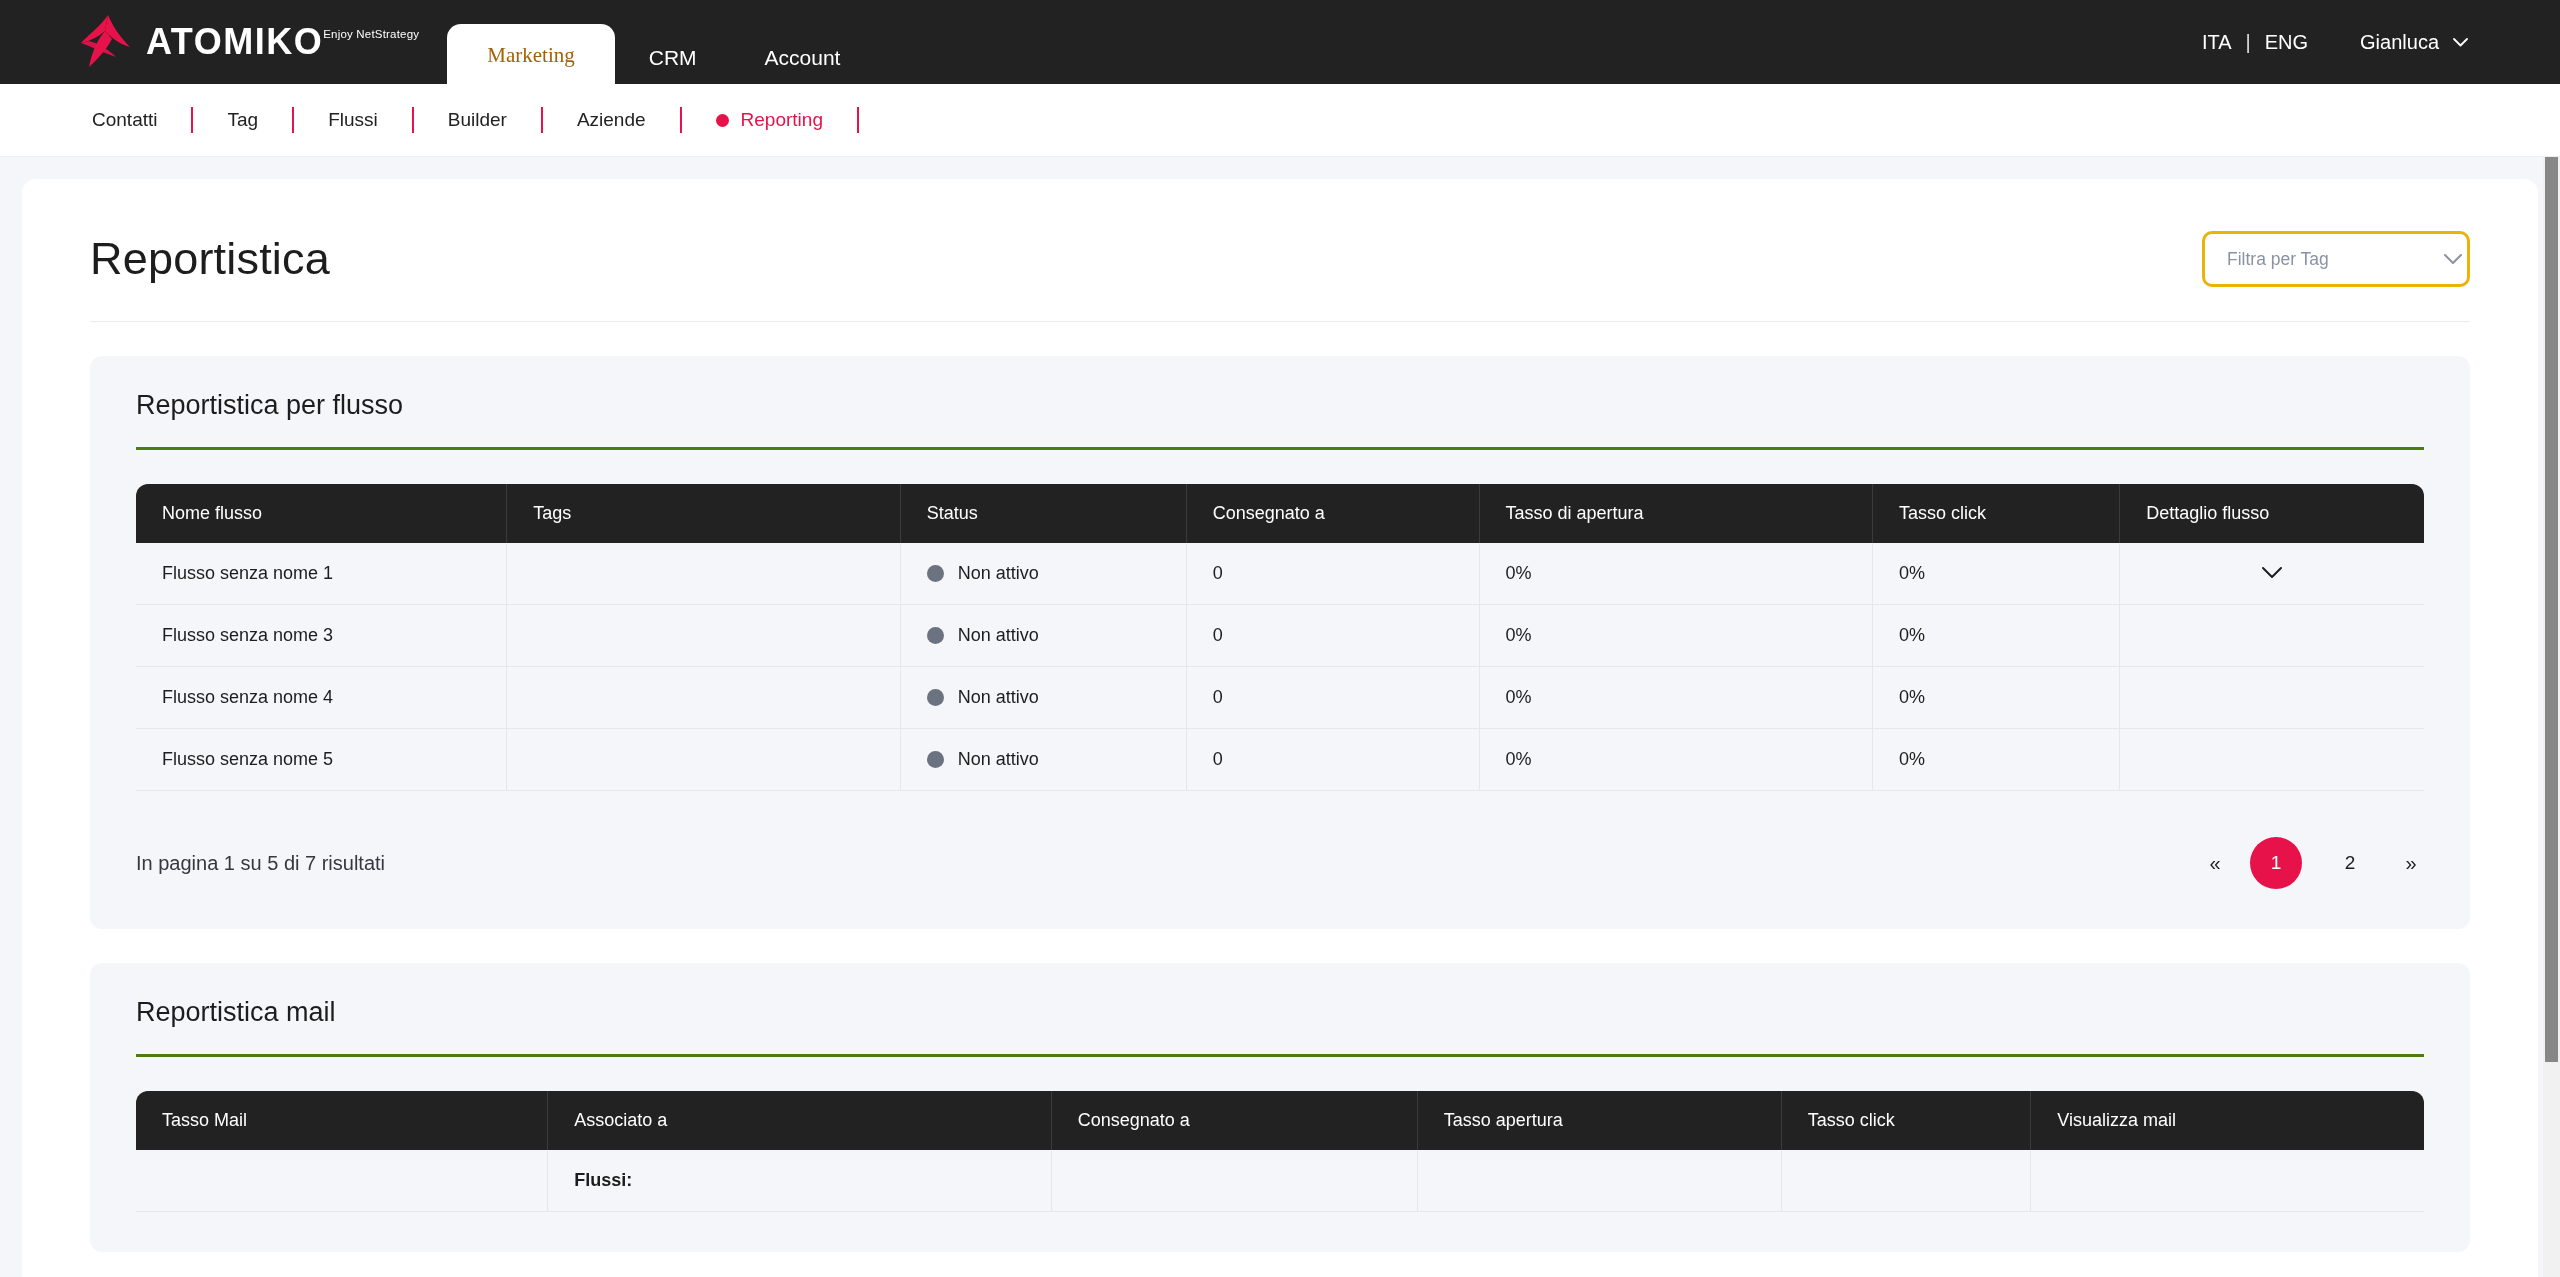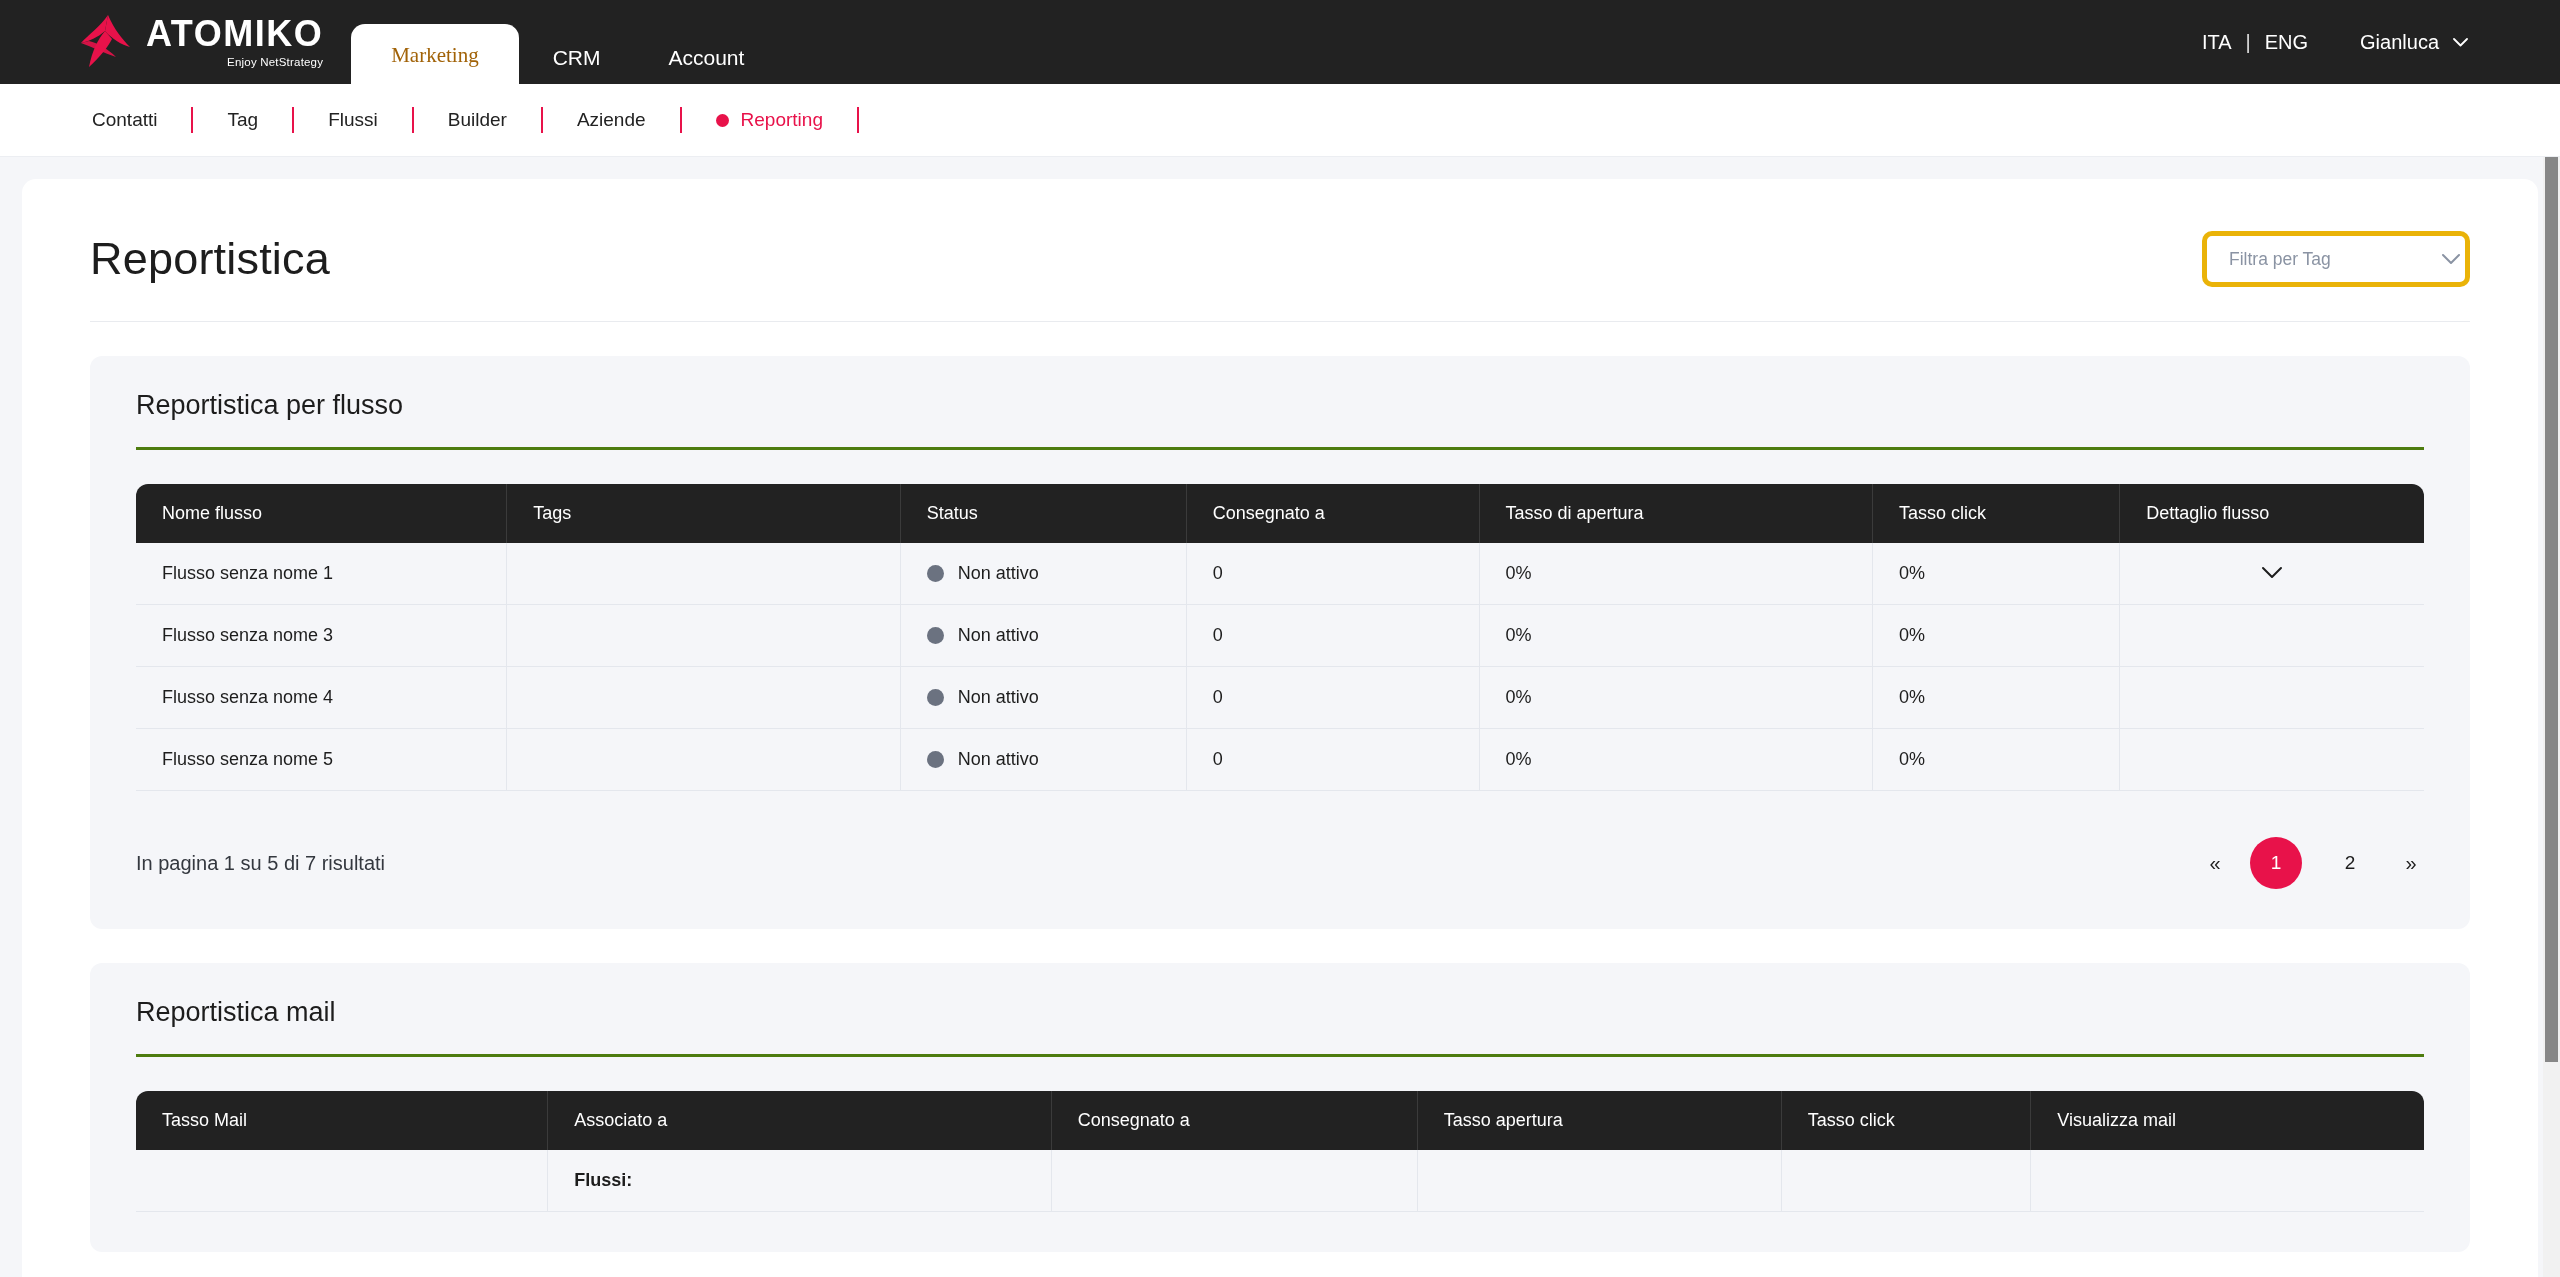--- a/index.html
+++ b/index.html
@@ -22,21 +22,21 @@
     padding-left: 78px;
   }
   .logo-wrap {
     display: flex;
     align-items: center;
     height: 84px;
     margin-bottom: 0;
     margin-right: 28px;
   }
   .logo-mark { width: 62px; height: 58px; margin-right: 6px; display:block; }
-  .logo-text-block { display: flex; flex-direction: column; justify-content: center; }
+  .logo-text-block { display: flex; flex-direction: row; justify-content: center; }
   .logo-word {
     color: #ffffff;
     font-size: 36px;
     font-weight: 700;
     letter-spacing: 1.5px;
     line-height: 1;
     font-family: "Liberation Sans", sans-serif;
   }
   .logo-tag {
     color: #ffffff;
@@ -141,21 +141,21 @@
     align-items: center;
     justify-content: space-between;
     padding-top: 52px;
     padding-bottom: 34px;
     border-bottom: 1px solid #e9ebef;
   }
   .page-title { font-size: 45px; font-weight: 400; color: #1d1d1d; letter-spacing: .2px; }
 
   .filter-select {
     width: 268px; height: 56px;
-    border: 5px solid #eab308;
+    border: 3px solid #eab308;
     border-radius: 10px;
     background: #ffffff;
     display: flex;
     align-items: center;
     justify-content: space-between;
     padding: 0 4px 0 22px;
     cursor: pointer;
   }
   .filter-select span { color: #8a93a3; font-size: 17.5px; }
   .chev-md { width: 20px; height: 12px; display: block; }

